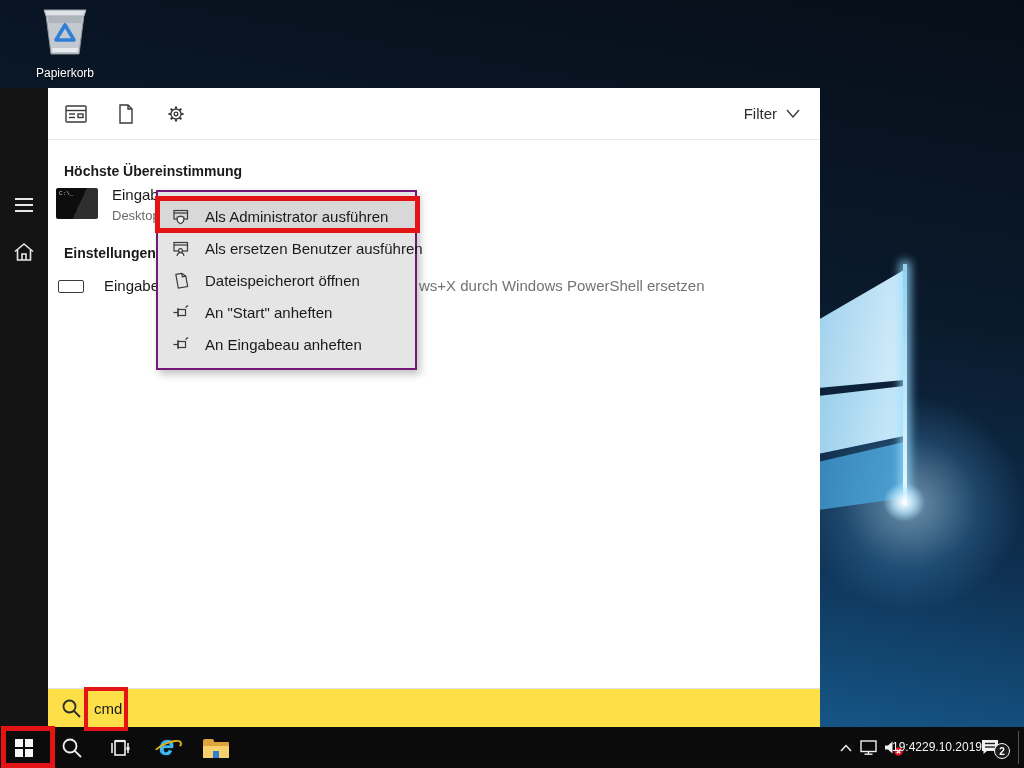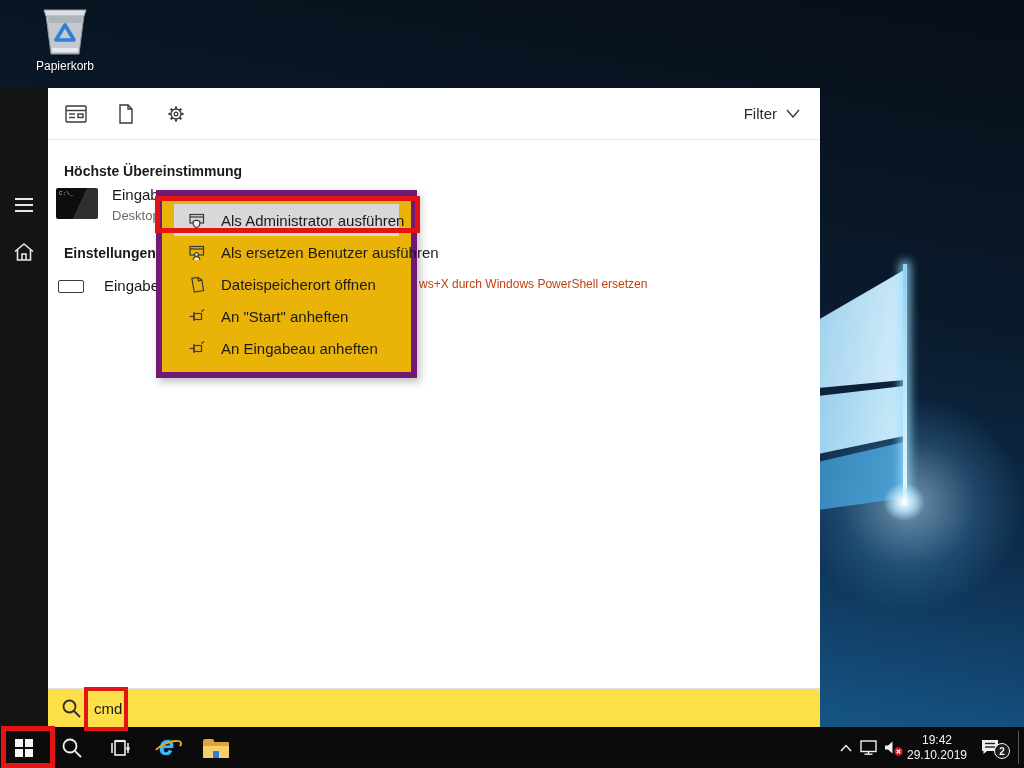--- a/index.html
+++ b/index.html
@@ -23,21 +23,21 @@
     background:linear-gradient(100deg,#8cc6e8,#cfeefb 90%); }
   .win-logo .pane3 { position:absolute; inset:0;
     clip-path:polygon(0 204px,86px 184px,86px 240px,0 252px);
     background:linear-gradient(100deg,#2f7cb2,#4c9fd0 90%); }
   .win-logo .corner-glow { position:absolute; left:58px; top:218px; width:56px; height:52px;
     background:radial-gradient(closest-side,#ffffff, rgba(190,235,255,.7) 40%, transparent 75%); }
 
   
   .desktop-icon { position:absolute; left:20px; top:8px; width:90px; text-align:center; }
   .desktop-icon .glyph { display:block; margin:0 auto; }
-  .desktop-icon .label { display:block; margin-top:3px; font-size:12px; color:#fff;
+  .desktop-icon .label { display:block; margin-top:10px; font-size:12px; color:#fff;
     text-shadow:0 1px 2px rgba(0,0,0,.9); }
 
   
   .left-rail { position:absolute; left:0; top:88px; width:48px; height:639px; background:#141414; }
   .hamburger { position:absolute; left:15px; top:110px; width:18px; height:14px; cursor:pointer; }
   .hamburger span { display:block; width:18px; height:2px; background:#e8e8e8; margin-bottom:4px; }
   .rail-home { position:absolute; left:13px; top:153px; }
   .rail-gear { position:absolute; left:13px; top:651px; }
 
   
@@ -60,30 +60,30 @@
     color:#cfcfcf; font-family:"Liberation Mono", monospace; }
   .cmd-icon::after { content:""; position:absolute; inset:0;
     background:linear-gradient(115deg, transparent 55%, rgba(255,255,255,.14) 55%); }
   .result-title { position:absolute; left:56px; top:2px; font-size:15px; color:#1a1a1a; }
   .result-sub { position:absolute; left:56px; top:24px; font-size:13px; color:#6b6b6b; }
 
   .settings-item { position:absolute; left:10px; top:186px; width:760px; height:26px; cursor:pointer; }
   .kbd-icon { position:absolute; left:0; top:6px; width:26px; height:13px;
     border:1.5px solid #3a3a3a; border-radius:2px; }
   .settings-prefix { position:absolute; left:46px; top:3px; font-size:15px; color:#1a1a1a; white-space:nowrap; }
-  .settings-suffix { position:absolute; left:371px; top:189px; font-size:12px; color:#c2410c; white-space:nowrap; }
+  .settings-suffix { position:absolute; left:371px; top:189px; font-size:15px; color:#737373; white-space:nowrap; }
 
   .search-bar { position:absolute; left:0; bottom:0; width:100%; height:39px; background:#fde047;
     border-top:1px solid #e2e2e2; display:flex; align-items:center; }
   .search-bar .mag { margin-left:13px; }
   .search-text { margin-left:12px; font-size:15px; color:#1a1a1a; }
 
   
   .context-menu { position:absolute; left:156px; top:190px; width:261px; z-index:30;
-    background:#eab308; border:6px solid #701a75; padding:8px 12px;
+    background:#e5e5e5; border:2px solid #701a75; padding:8px 0;
     box-shadow:3px 4px 8px rgba(0,0,0,.25); }
   .menu-item { height:32px; display:flex; align-items:center; cursor:pointer; }
   .menu-item.highlight { background:#d8d8d8; }
   .menu-item .mi-icon { width:17px; margin-left:15px; display:flex; align-items:center; justify-content:center; }
   .menu-item .mi-label { margin-left:15px; font-size:15px; color:#1a1a1a; white-space:nowrap; }
 
   
   .anno { position:absolute; border:5px solid var(--annotation-red,#e21414); z-index:60; pointer-events:none; }
   .anno-admin { left:155px; top:196px; width:265px; height:37px; }
   .anno-cmd   { left:84px;  top:687px; width:44px;  height:44px; border-width:4px; }
@@ -108,21 +108,21 @@
   .folder-back { position:absolute; left:0; bottom:0; width:26px; height:16px; background:#dfa33d; border-radius:1px; }
   .folder-tab { position:absolute; left:0; top:1px; width:11px; height:5px; background:#dfa33d; border-radius:2px 2px 0 0; }
   .folder-slot { position:absolute; left:9px; bottom:0; width:8px; height:8px; background:#2e7fd0; }
   .folder-front { position:absolute; left:0; bottom:0; width:26px; height:12px; background:#f6d06c; border-radius:1px; }
 
   .tray-item { position:absolute; top:0; height:41px; display:flex; align-items:center;
     justify-content:center; cursor:pointer; }
   .tr-chevron { left:836px; width:20px; }
   .tr-network { left:858px; width:22px; }
   .tr-volume  { left:882px; width:24px; }
-  .tr-clock   { left:906px; width:62px; flex-direction:column; line-height:15px;
+  .tr-clock   { left:906px; width:62px; flex-direction:row; line-height:15px;
     font-size:12px; color:#f5f5f5; text-align:center; }
   .tr-action  { left:976px; width:38px; }
   .badge { position:absolute; left:18px; top:16px; width:16px; height:16px; border-radius:50%;
     background:#1d1d1d; border:1.5px solid #f5f5f5; color:#fff; font-size:10px; font-weight:bold;
     display:flex; align-items:center; justify-content:center; }
   .tb-divider { position:absolute; left:1018px; top:731px; width:1px; height:33px;
     background:rgba(255,255,255,.3); z-index:21; }
 </style>
 </head>
 <body>

